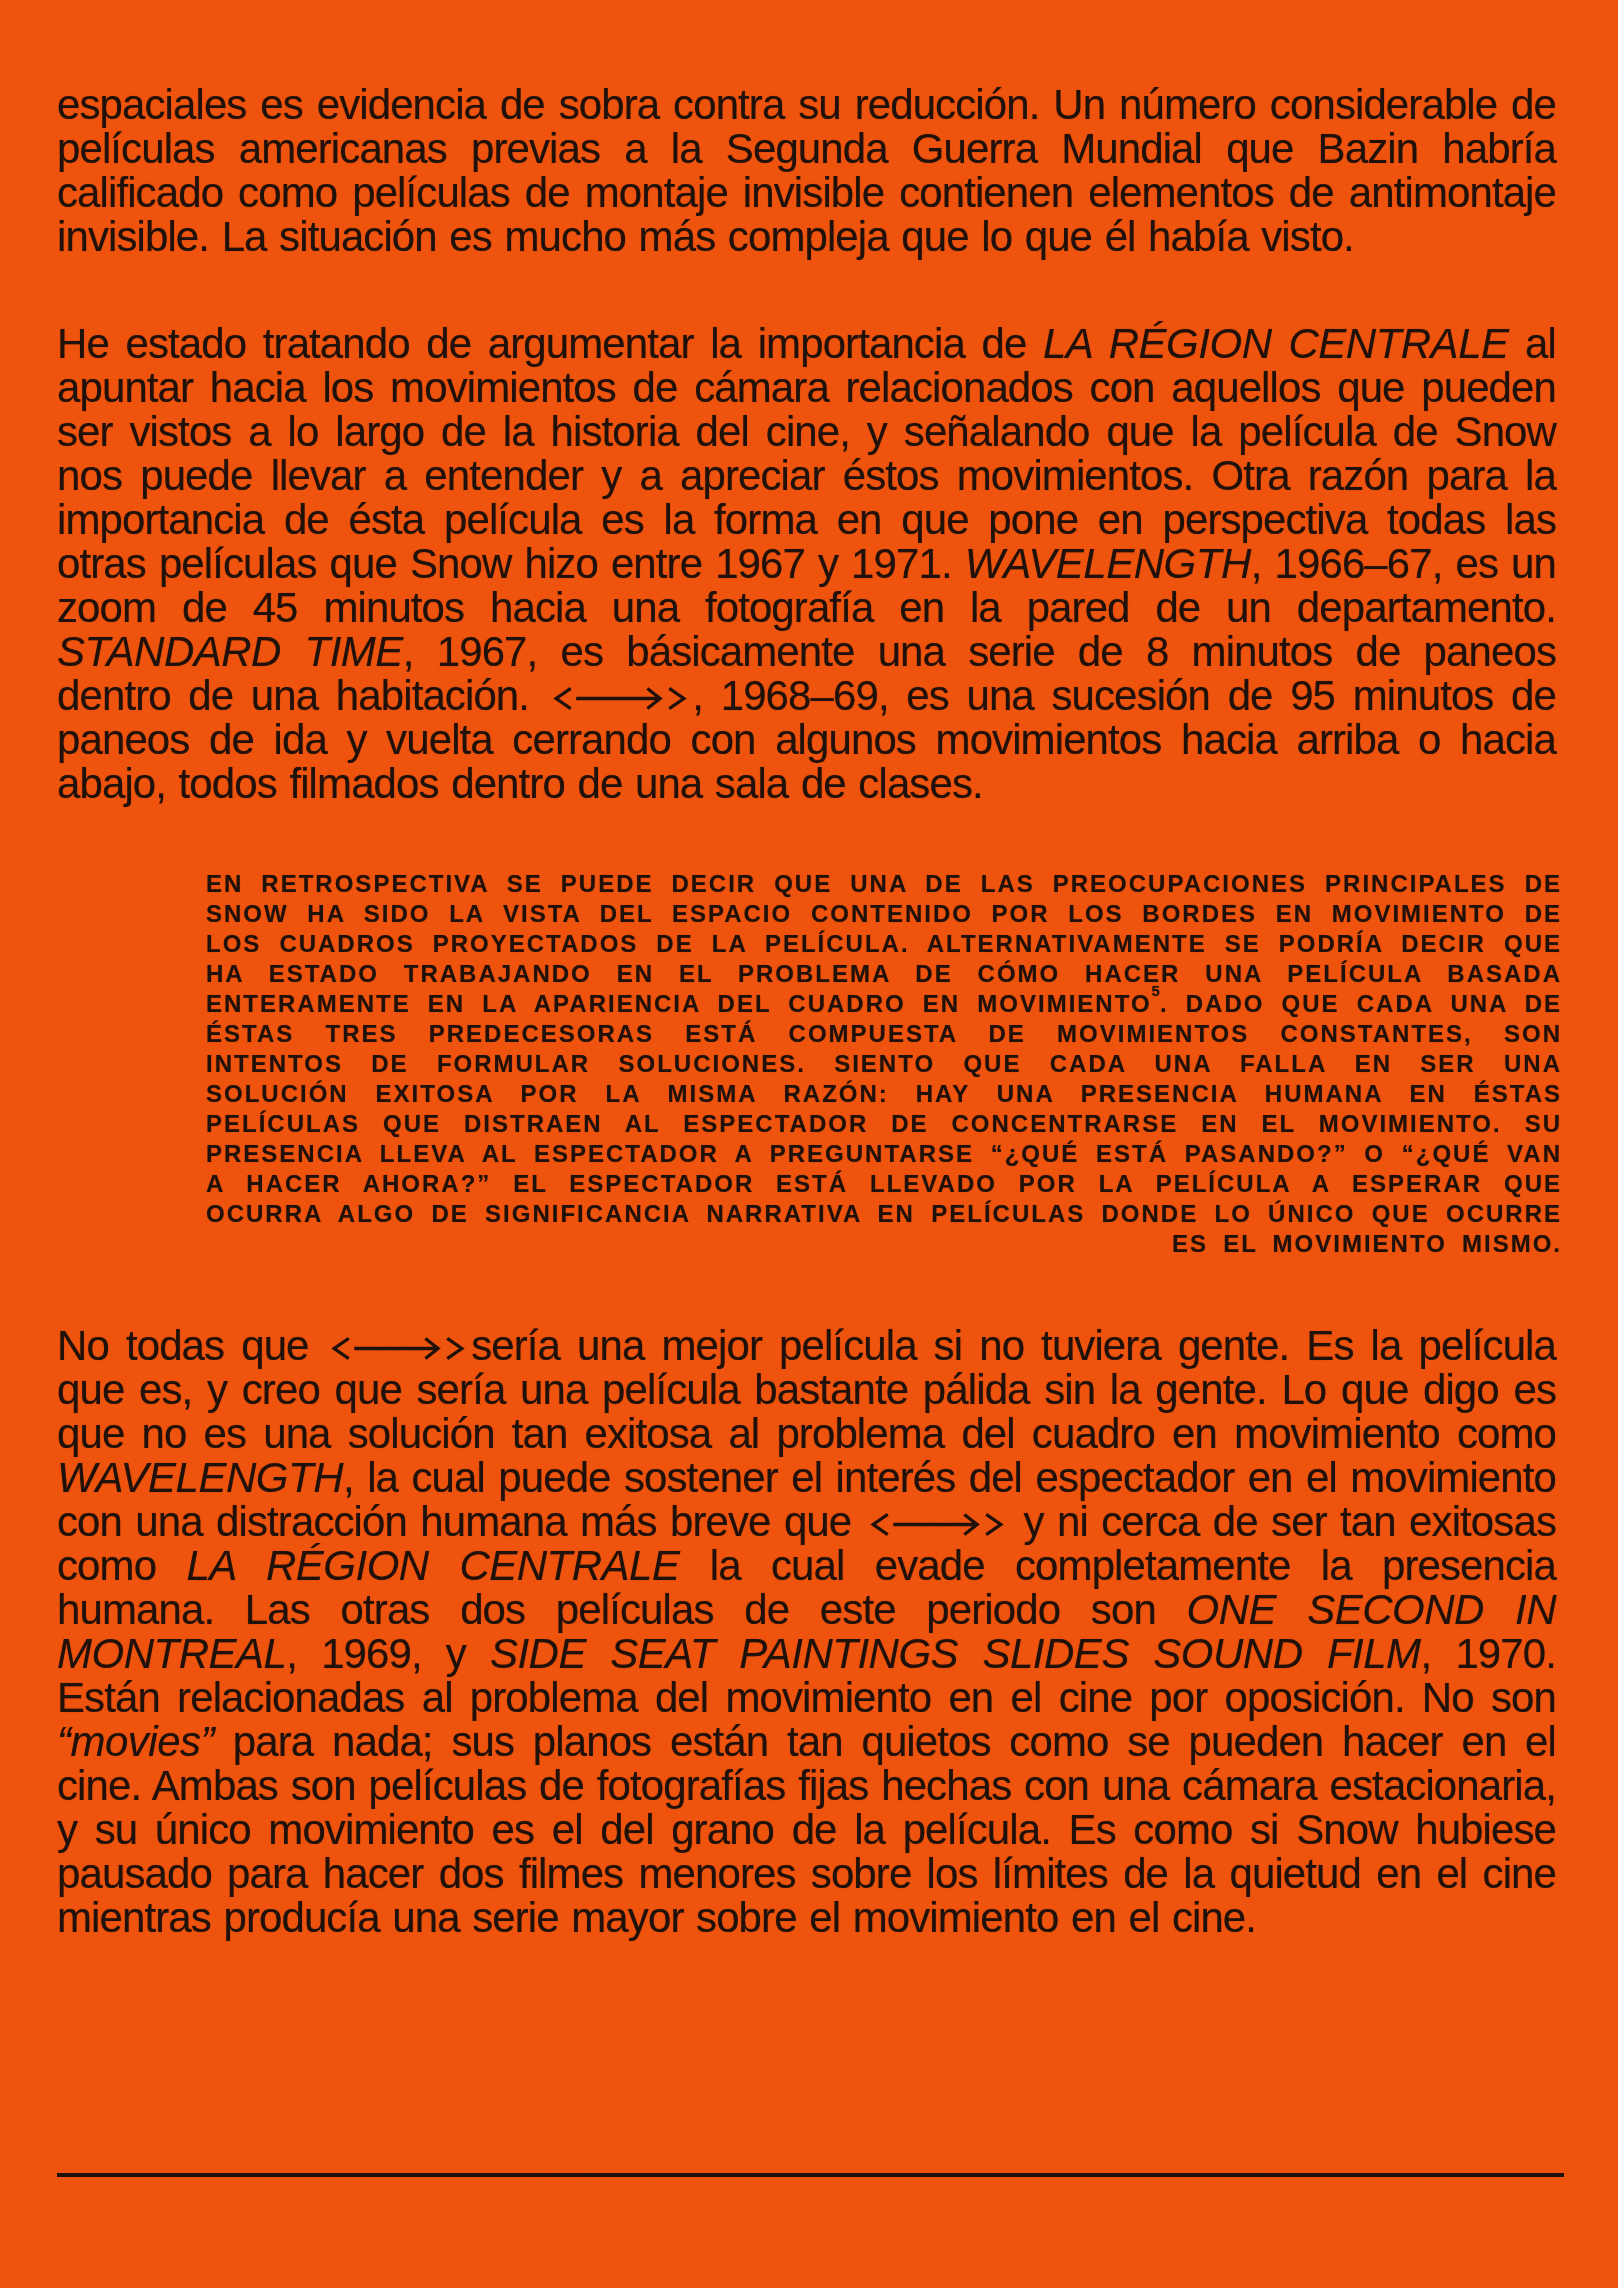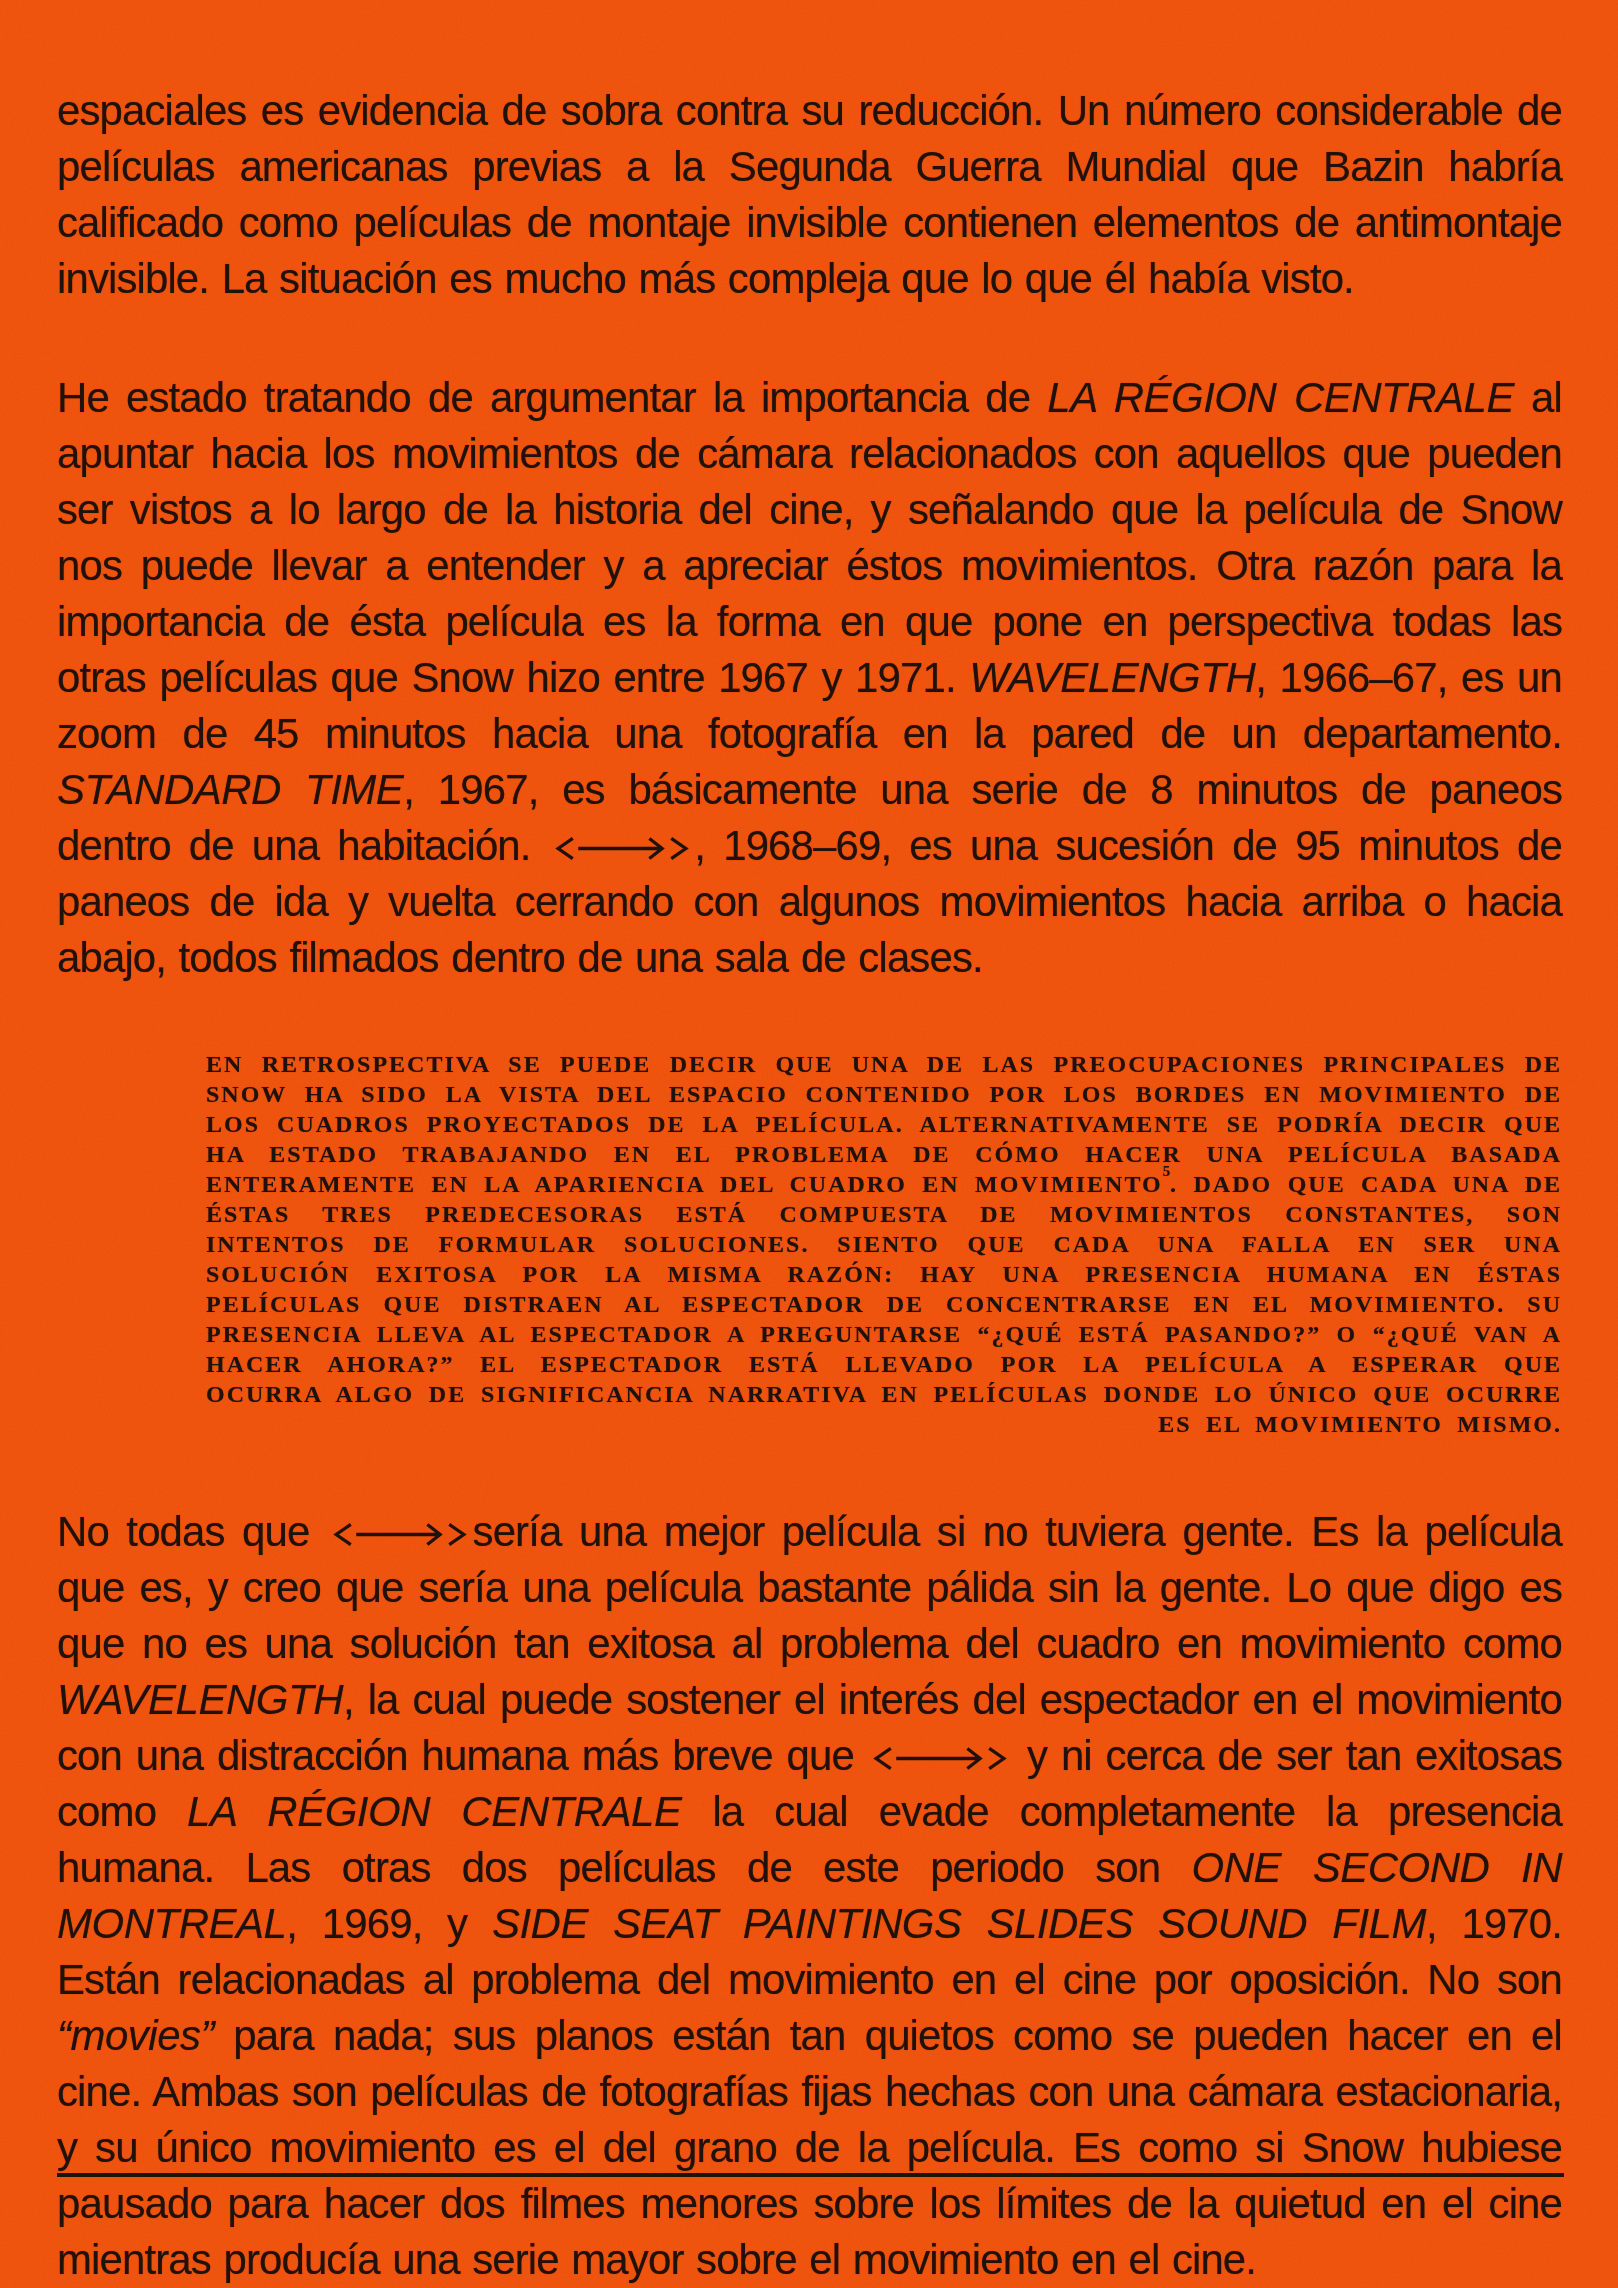--- a/index.html
+++ b/index.html
@@ -12,36 +12,36 @@
     font-family: "Liberation Sans", sans-serif;
   }
   .page {
     position: absolute;
     inset: 0;
     box-sizing: border-box;
     padding: 83px 57px 0 57px;
     color: var(--ink, #20120A);
   }
   p.body-paragraph {
-    margin: 0 0 63px 0;
+    margin: 0 6px 63px 0;
     font-family: "Liberation Sans", sans-serif;
     font-size: 42px;
-    line-height: 56px;
+    line-height: 44px;
     letter-spacing: -0.9px;
     word-spacing: 1.8px;
     text-align: justify;
     text-shadow: 0 0 0.9px rgba(48, 16, 2, 0.55);
   }
   p.body-paragraph i {
     font-style: italic;
     letter-spacing: -0.5px;
   }
   .retro-block {
     margin: 11px 0 65px 149px;
-    font-family: Liberation Serif, serif;
+    font-family: Liberation Sans, sans-serif;
     font-weight: 700;
     font-size: 24px;
     line-height: 30px;
     letter-spacing: 2px;
     word-spacing: 6.5px;
     text-align: justify;
     text-align-last: right;
     text-shadow: 0 0 0.9px rgba(48, 16, 2, 0.5);
   }
   .retro-block sup {

